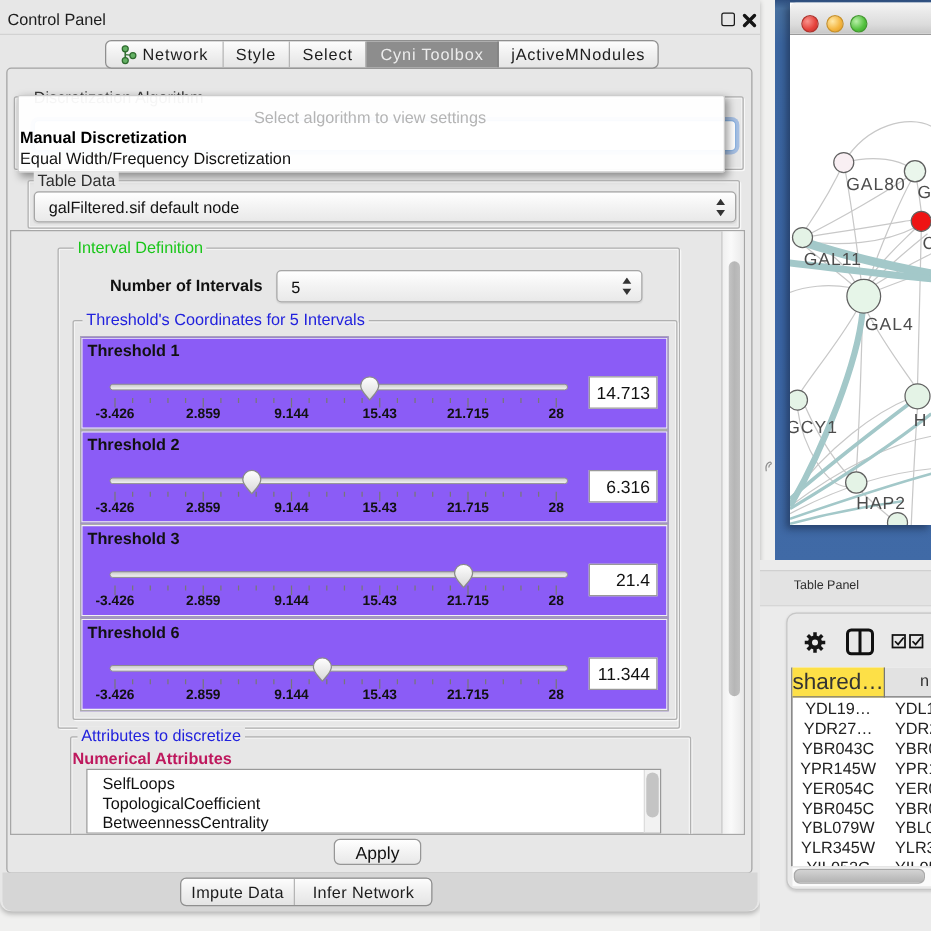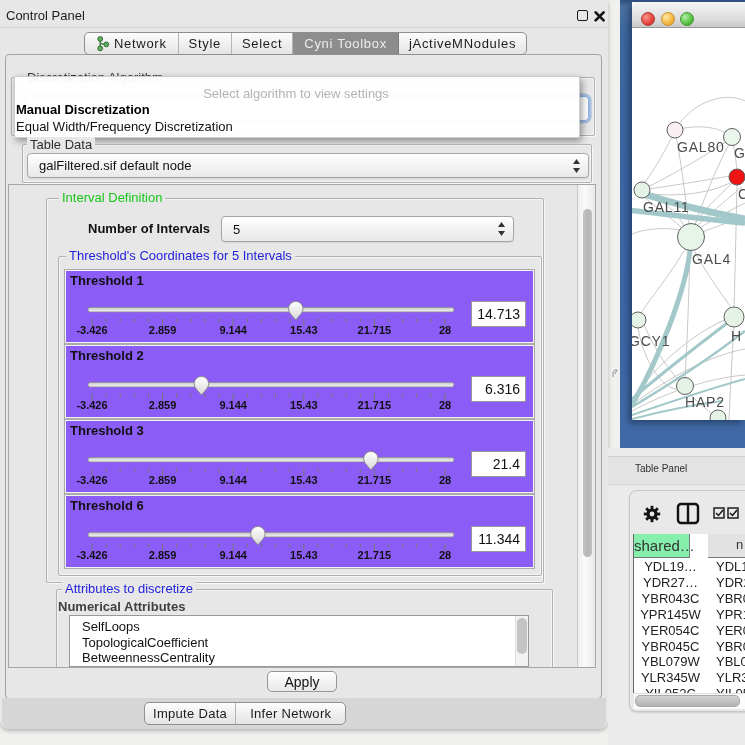--- a/index.html
+++ b/index.html
@@ -328,21 +328,21 @@
         <text x="238.8" y="64.4" font-size="11" font-weight="bold" fill="#111" text-anchor="middle" font-family="Liberation Sans">15.43</text>
         <text x="309.4" y="64.4" font-size="11" font-weight="bold" fill="#111" text-anchor="middle" font-family="Liberation Sans">21.715</text>
         <text x="380" y="64.4" font-size="11" font-weight="bold" fill="#111" text-anchor="middle" font-family="Liberation Sans">28</text>
         <path d="M 185.70752879781074 38.6 a7.2 7.2 0 1 1 14.4 0 c0 3.8 -2.9 6.3 -7.2 11.3 c-4.3 -5 -7.2 -7.5 -7.2 -11.3 Z" fill="url(#gthumb)" stroke="#8a8a8a" stroke-width="1"></path>
       </svg>
     <div class="thfield">11.344</div>
   </div>
 
   <div class="abs etched" style="left:47px;top:404px;width:495px;height:120px;"></div>
   <div class="abs gtitle" style="left:53px;top:396px;color:#2222dd;">Attributes to discretize</div>
-  <div class="abs" style="left:49px;top:414px;font-size:13px;font-weight:bold;color:#404040;">Numerical Attributes</div>
+  <div class="abs" style="left:49px;top:414px;font-size:13px;font-weight:bold;color:#be185d;">Numerical Attributes</div>
   <div class="abs" style="left:60px;top:430px;width:460px;height:52px;border:1px solid #999;background:#fff;box-sizing:border-box;overflow:hidden;">
     <div style="font-size:13px;color:#111;margin:3px 0 0 12px;line-height:15.5px;">SelfLoops<br>TopologicalCoefficient<br>BetweennessCentrality</div>
     <div style="position:absolute;right:0;top:0;width:12px;height:50px;background:#f2f2f2;border-left:1px solid #ddd;"></div>
     <div style="position:absolute;right:1px;top:2px;width:10px;height:36px;background:#c4c4c4;border-radius:5px;"></div>
   </div>
 
   <div class="abs" style="right:0;top:0;width:17px;height:482px;background:linear-gradient(90deg,#efefef,#fafafa 40%,#e9e9e9);border-left:1px solid #c9c9c9;"></div>
   <div class="abs" style="right:3.5px;top:24px;width:9px;height:348px;background:linear-gradient(90deg,#c4c4c4,#b6b6b6 50%,#bfbfbf);border-radius:5px;"></div>
 </div>
 
@@ -439,21 +439,21 @@
  <line x1="48" y1="4" x2="48" y2="23" stroke="#111" stroke-width="2.4"></line>
  <g stroke="#111" stroke-width="1.4" fill="none">
   <rect x="74" y="8" width="10" height="10"></rect>
       <path d="M76 13 l2.5 2.5 L83 10"></path>
   <rect x="88" y="8" width="10" height="10"></rect>
       <path d="M90 13 l2.5 2.5 L97 10"></path>
     </g>
   </svg>
 
 <div class="abs" style="left:633px;top:534px;width:112px;height:159px;background:#fff;border-left:1.5px solid #666;"></div>
-<div class="abs" style="left:634px;top:534px;width:56px;height:24px;background:#86efac;border-right:1.5px solid #777;border-bottom:1.5px solid #777;box-sizing:border-box;font-size:15px;color:#333;text-align:center;line-height:23px;">shared…</div>
+<div class="abs" style="left:634px;top:534px;width:74px;height:24px;background:#fde047;border-right:1.5px solid #777;border-bottom:1.5px solid #777;box-sizing:border-box;font-size:18px;color:#333;text-align:center;line-height:23px;">shared…</div>
 <div class="abs" style="left:708px;top:534px;width:37px;height:24px;background:#e2e2e2;border-bottom:1.5px solid #777;box-sizing:border-box;font-size:13px;color:#333;">
   <span style="position:absolute;left:28px;top:3px;">n</span>
   </div>
 <div class="abs" style="left:634px;top:559px;width:111px;height:134px;overflow:hidden;padding-left:44px;">
   <div class="abs" id="tcol1" style="left:0;top:0;width:73px;font-size:13px;color:#222;text-align:center;line-height:15.9px;">YDL19…<br>YDR27…<br>YBR043C<br>YPR145W<br>YER054C<br>YBR045C<br>YBL079W<br>YLR345W<br>YIL052C</div>
   <div class="abs" id="tcol2" style="left:82px;top:0;width:29px;font-size:13px;color:#222;line-height:15.9px;overflow:hidden;">YDL194W<br>YDR277C<br>YBR043C<br>YPR145W<br>YER054C<br>YBR045C<br>YBL079W<br>YLR345W<br>YIL052C</div>
 </div>
 
 <div class="abs" style="left:634px;top:693px;width:111px;height:15px;background:#fbfbfb;border-top:1px solid #e0e0e0;"></div>
 <div class="abs" style="left:635px;top:695px;width:103px;height:10px;background:linear-gradient(#d3d3d3,#b2b2b2);border-radius:5px;border:1px solid #a9a9a9;"></div>

